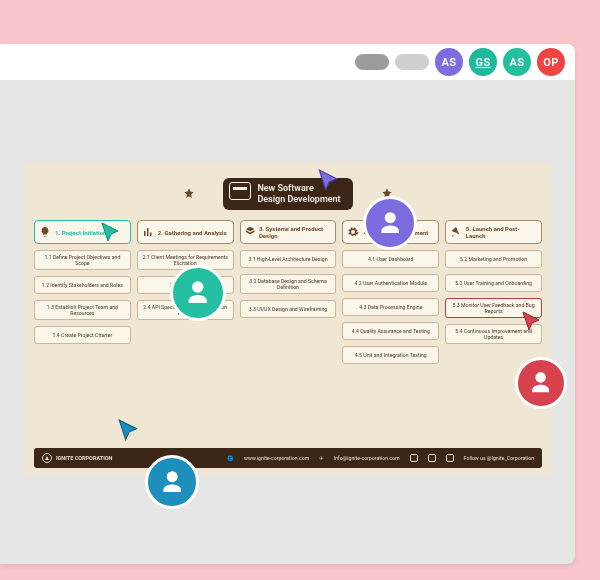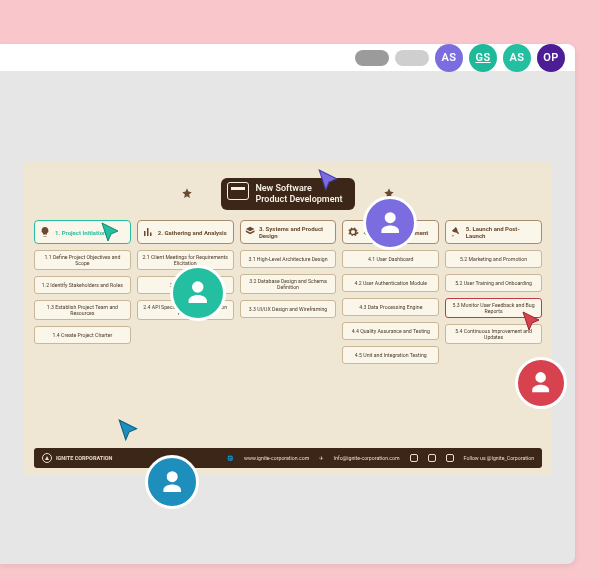--- a/index.html
+++ b/index.html
@@ -13,21 +13,21 @@
   .window {
     position: absolute;
     left: 0; top: 44px;
     width: 575px; height: 520px;
     background: #e6e6e6;
     border-radius: 0 8px 8px 0;
     box-shadow: 0 2px 6px rgba(0,0,0,.08);
     overflow: hidden;
   }
   .titlebar {
-    height: 27px;
+    height: 36px;
     background: #fff;
     display: flex;
     align-items: center;
     justify-content: flex-end;
     padding: 0 10px;
     gap: 6px;
   }
   .pill {
     width: 34px; height: 16px; border-radius: 8px;
     background: #9b9b9b;
@@ -35,21 +35,21 @@
   .pill.light { background: #cfcfcf; }
   .avatar {
     width: 28px; height: 28px; border-radius: 50%;
     display: flex; align-items: center; justify-content: center;
     color: #fff; font-size: 11px; font-weight: 600;
     letter-spacing: .5px;
   }
   .av-purple  { background: #7b6de0; }
   .av-teal-d  { background: #1fb89a; text-decoration: underline; }
   .av-teal    { background: #24bfa0; }
-  .av-red     { background: #4c1d95; text-align: center; }
+  .av-red     { background: #ef4444; text-align: center; }
 
   .canvas {
     position: absolute;
     left: 24px; top: 118px;
     width: 528px; height: 314px;
     background: #efe7d4;
     border-radius: 3px;
     padding: 10px 10px 0 10px;
     font-size: 6px;
     color: #3b2a1c;
@@ -196,21 +196,21 @@
 
     <div class="title-row">
       <span class="star-wrap">
         <svg viewBox="0 0 24 24">
             <path d="M12 2l2.4 5.6L20 9l-4.4 3.8L17 19l-5-3-5 3 1.4-6.2L4 9l5.6-1.4z"></path>
           </svg>
       </span>
       <div class="title-chip">
         <span class="title-icon"></span>
         <div class="title-text-line">New Software</div>
-        <div class="title-text-line">Product Development</div>
+        <div class="title-text-line">Design Development</div>
       </div>
       <span class="star-wrap">
         <svg viewBox="0 0 24 24">
             <path d="M12 2l2.4 5.6L20 9l-4.4 3.8L17 19l-5-3-5 3 1.4-6.2L4 9l5.6-1.4z"></path>
           </svg>
       </span>
     </div>
 
     <div class="columns">
       <div class="col-head active">

